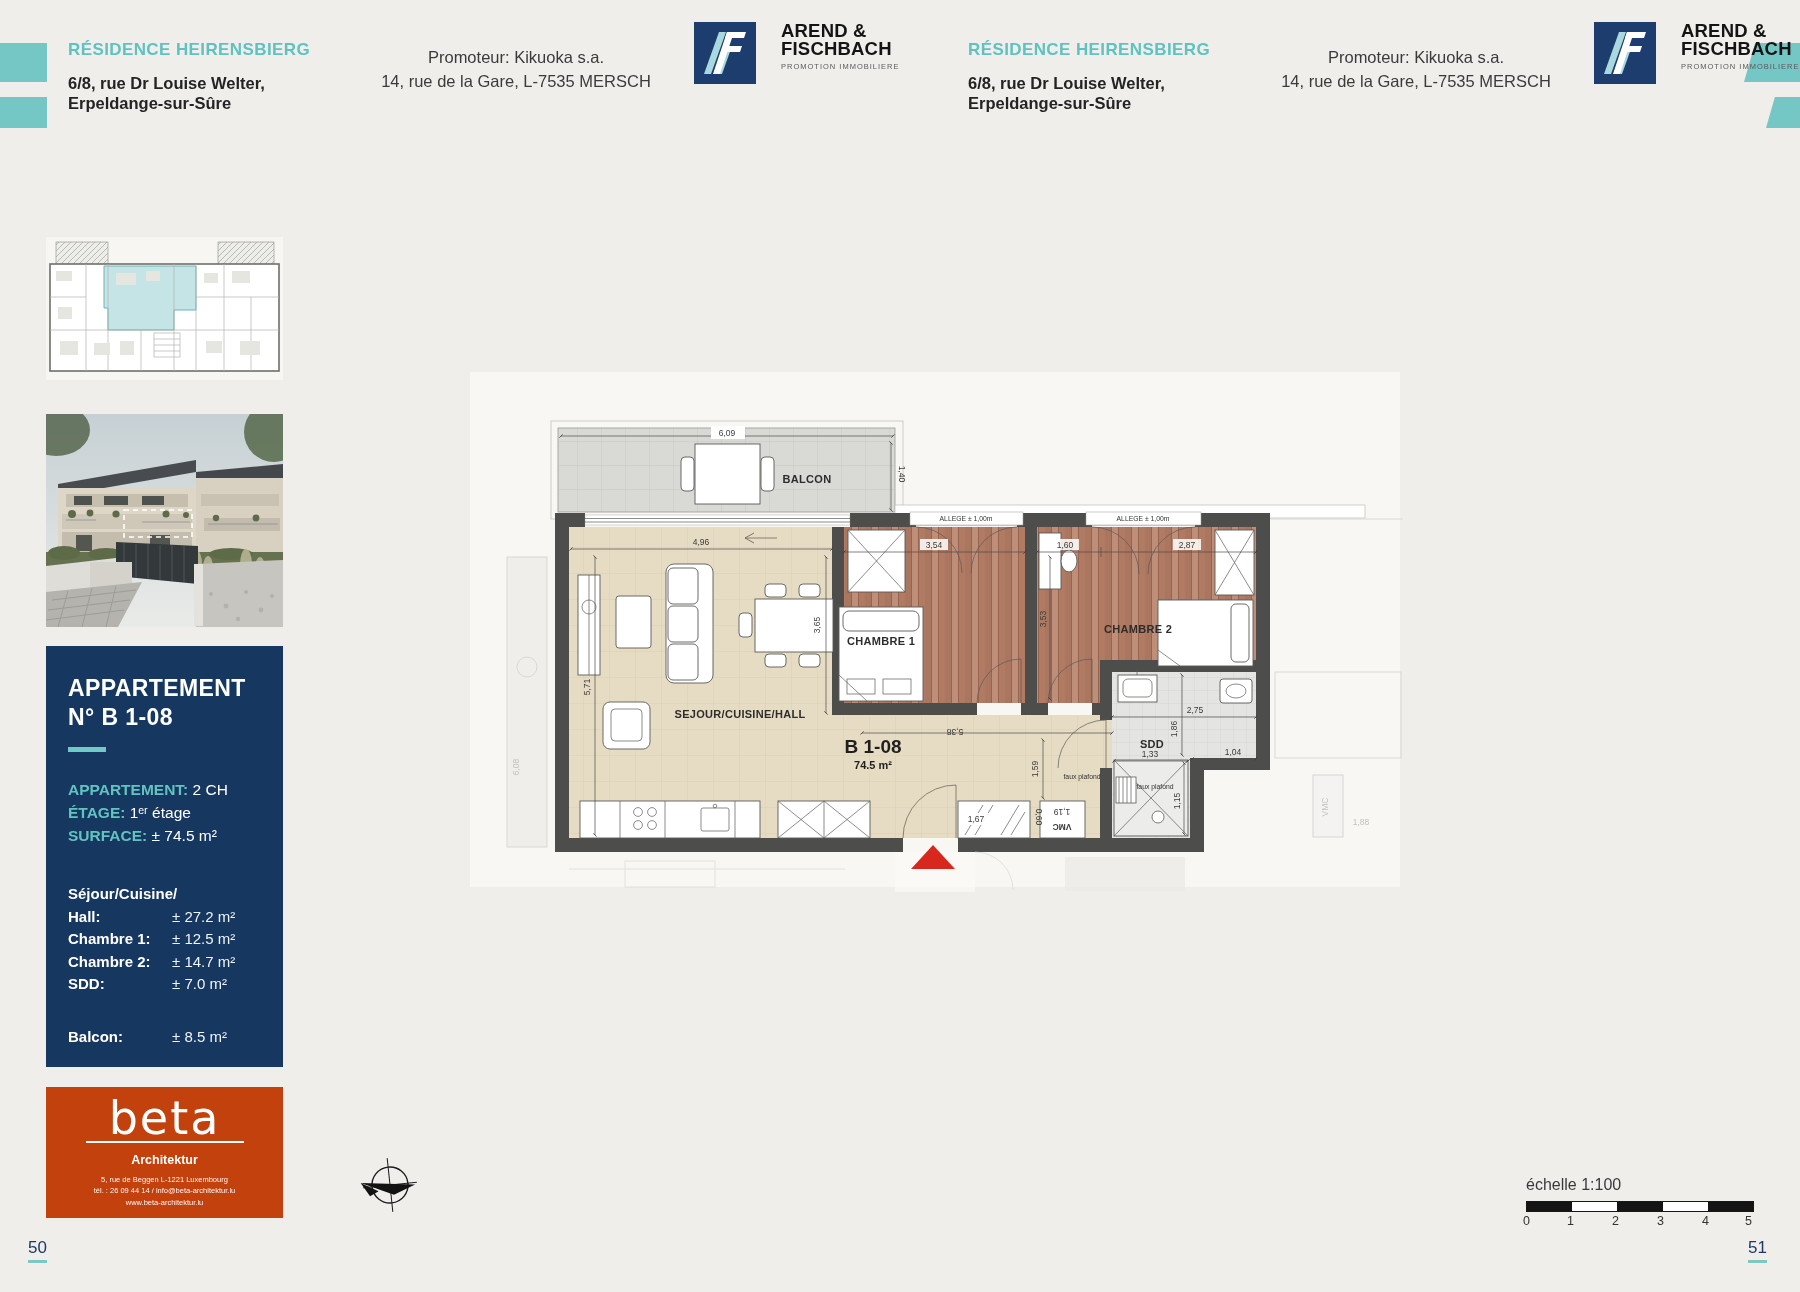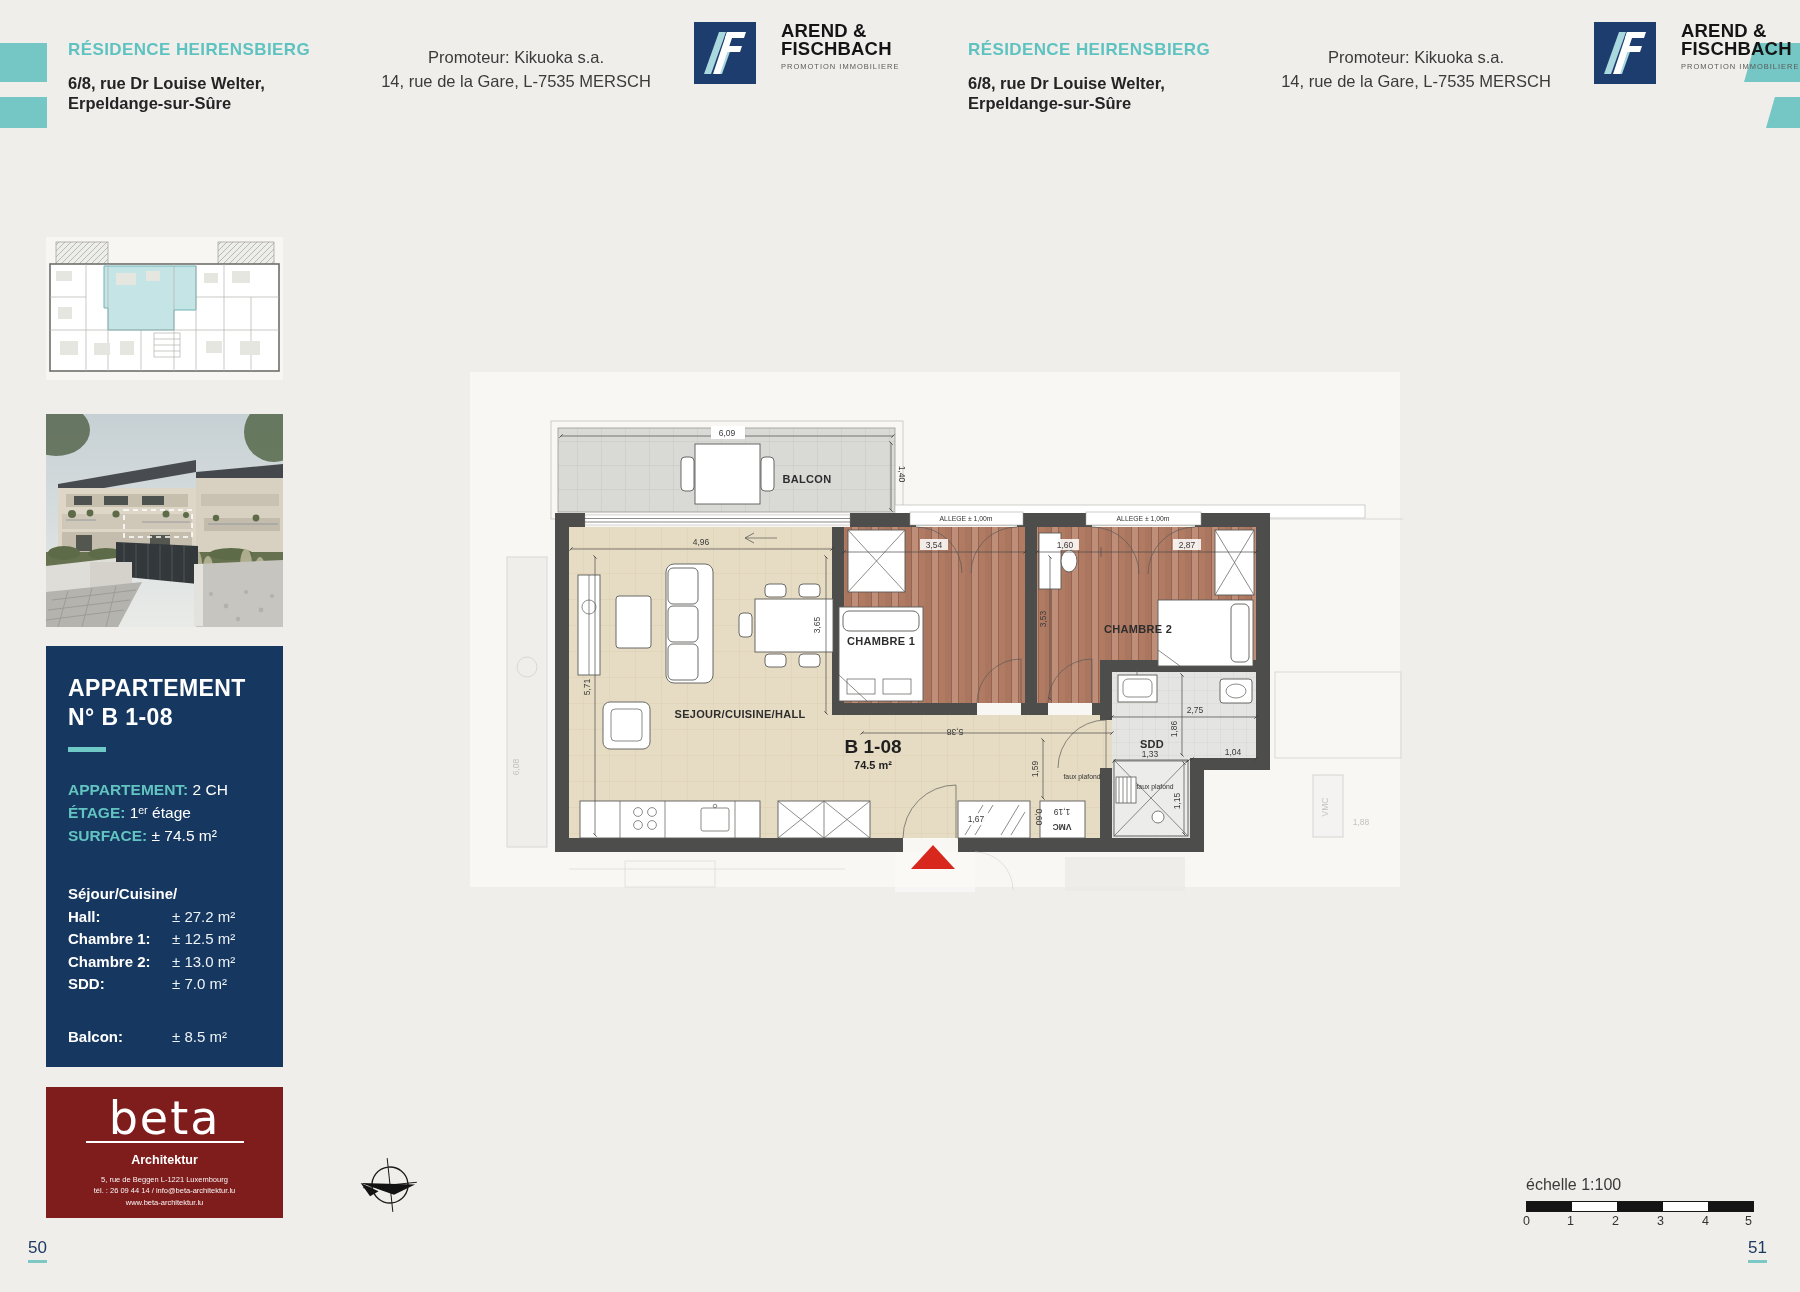--- a/index.html
+++ b/index.html
@@ -29,21 +29,21 @@
   .ic-specs{margin-top:26px;font-size:15.5px;line-height:1.5;}
   .ic-label{color:#62c3c0;font-weight:bold;}
   .ic-val{color:#fff;}
   .ic-rooms{margin-top:36px;font-size:15px;line-height:1.5;}
   .ic-intro{font-weight:bold;}
   .ic-row{display:flex;}
   .ic-rlabel{width:104px;font-weight:bold;}
   .ic-rvalue{color:#eef4f8;font-weight:normal;}
   .ic-balcony{margin-top:30px;}
 
-  .betacard{position:absolute;left:46px;top:1087px;width:237px;height:131px;background:#7f1d1d;
+  .betacard{position:absolute;left:46px;top:1087px;width:237px;height:131px;background:#c2410c;
             color:#fff;text-align:center;box-sizing:border-box;padding-top:8px;}
   .beta-logo{font-family:"DejaVu Sans",sans-serif;font-size:46px;font-weight:500;line-height:1;
              letter-spacing:2px;}
   .beta-rule{width:158px;height:1.5px;background:#fff;margin:0 auto;}
   .beta-sub{width:158px;margin:10px auto 0;text-align:center;font-size:12.5px;font-weight:bold;}
   .beta-addr{margin-top:7px;font-size:7.5px;line-height:1.55;opacity:.95;}
 
   
   .pageno{position:absolute;font-size:17px;font-weight:normal;color:#1d3a63;}
   .pageno .ul{width:19px;height:3px;background:#7bc8c5;margin-top:2px;}
@@ -288,21 +288,21 @@
       <div class="ic-row">
         <span class="ic-rlabel">Hall:</span>
         <span class="ic-rvalue">± 27.2 m²</span>
       </div>
       <div class="ic-row">
         <span class="ic-rlabel">Chambre 1:</span>
         <span class="ic-rvalue">± 12.5 m²</span>
       </div>
       <div class="ic-row">
         <span class="ic-rlabel">Chambre 2:</span>
-        <span class="ic-rvalue">± 13.0 m²</span>
+        <span class="ic-rvalue">± 14.7 m²</span>
       </div>
       <div class="ic-row">
         <span class="ic-rlabel">SDD:</span>
         <span class="ic-rvalue">± 7.0 m²</span>
       </div>
       <div class="ic-row ic-balcony">
         <span class="ic-rlabel">Balcon:</span>
         <span class="ic-rvalue">± 8.5 m²</span>
       </div>
     </div>

